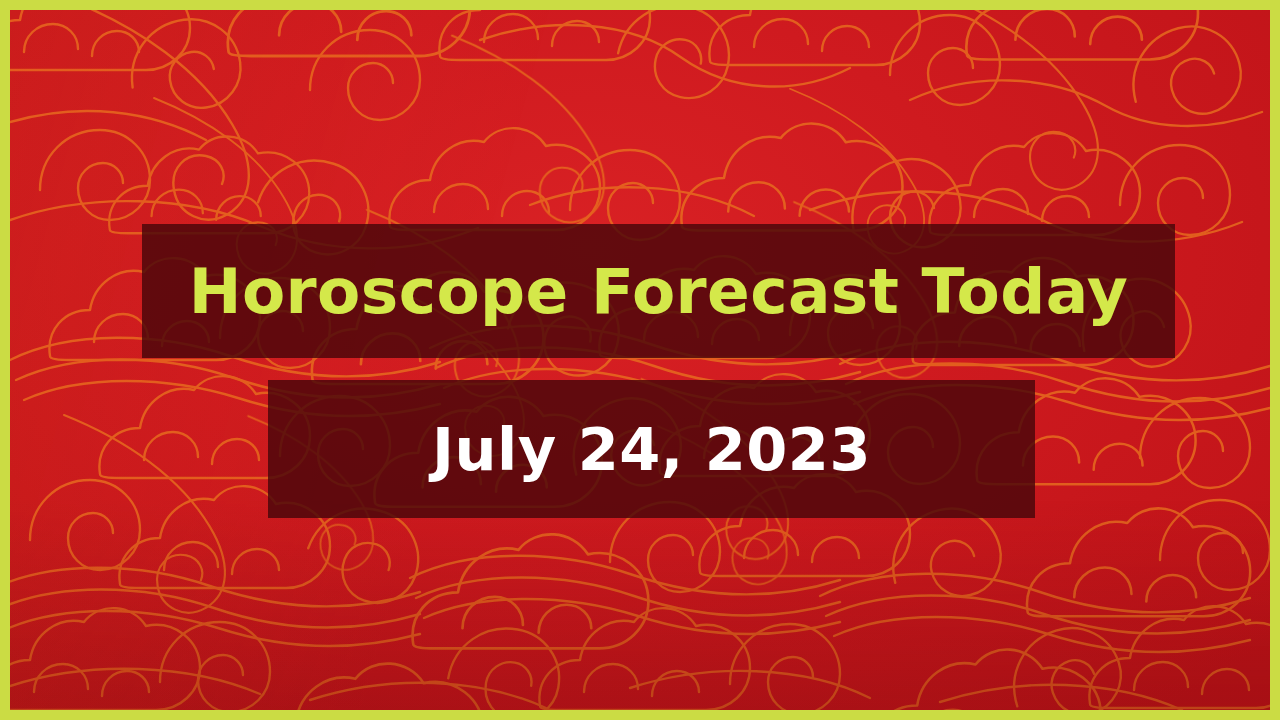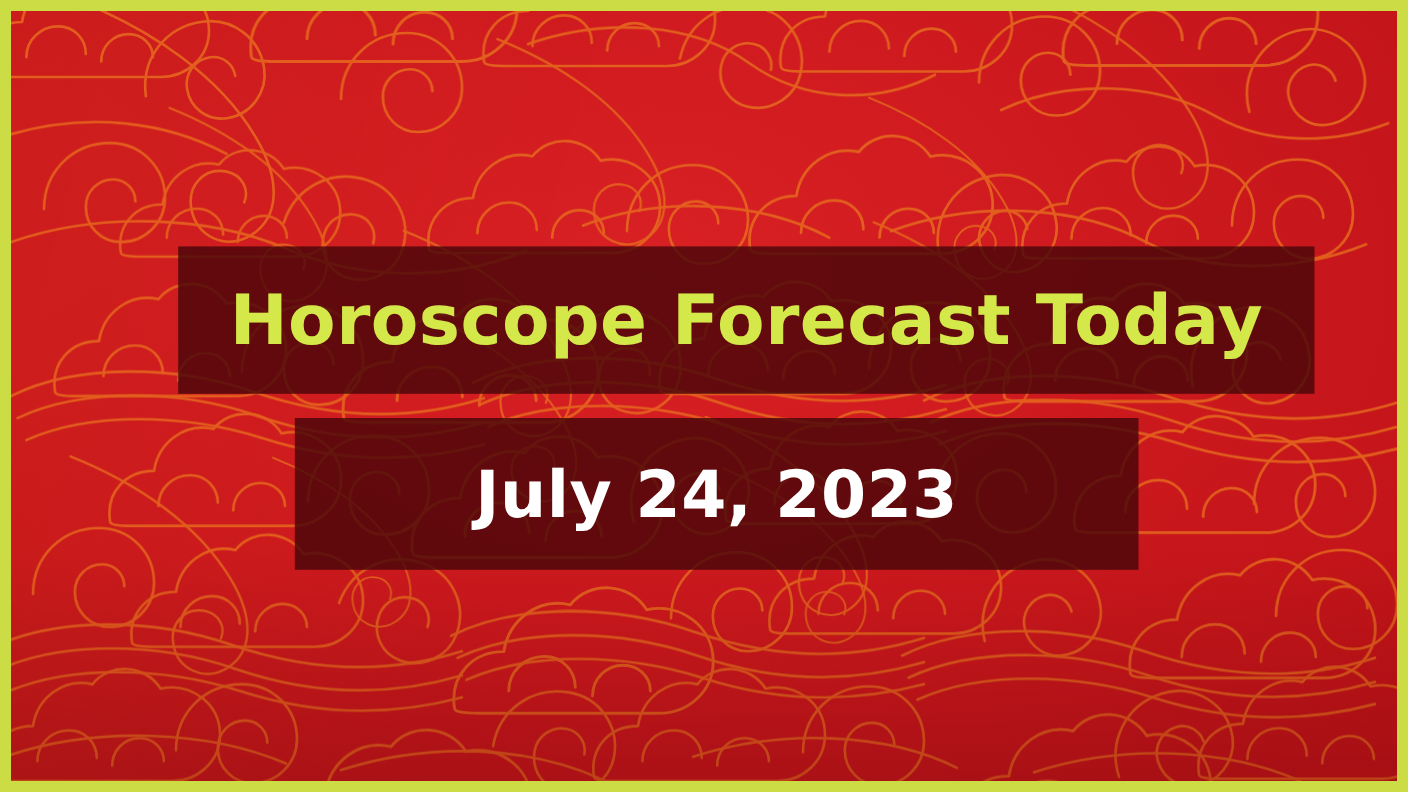--- a/index.html
+++ b/index.html
@@ -47,32 +47,31 @@
   }
   .pattern svg { display: block; width: 100%; height: 100%; }
 
   
   .band {
     position: absolute;
     background: rgba(72, 6, 10, 0.82);
     display: flex;
     align-items: center;
     justify-content: center;
-    margin-left: 20px;
   }
 
   .band-title {
     left: 132px;
     top: 214px;
     width: 1033px;
     height: 134px;
   }
 
   .band-date {
-    left: 238px;
+    left: 258px;
     top: 370px;
     width: 767px;
     height: 138px;
   }
 
   .title-text {
     font-size: 63px;
     font-weight: 700;
     letter-spacing: 0.4px;
     color: #d4e84a;

